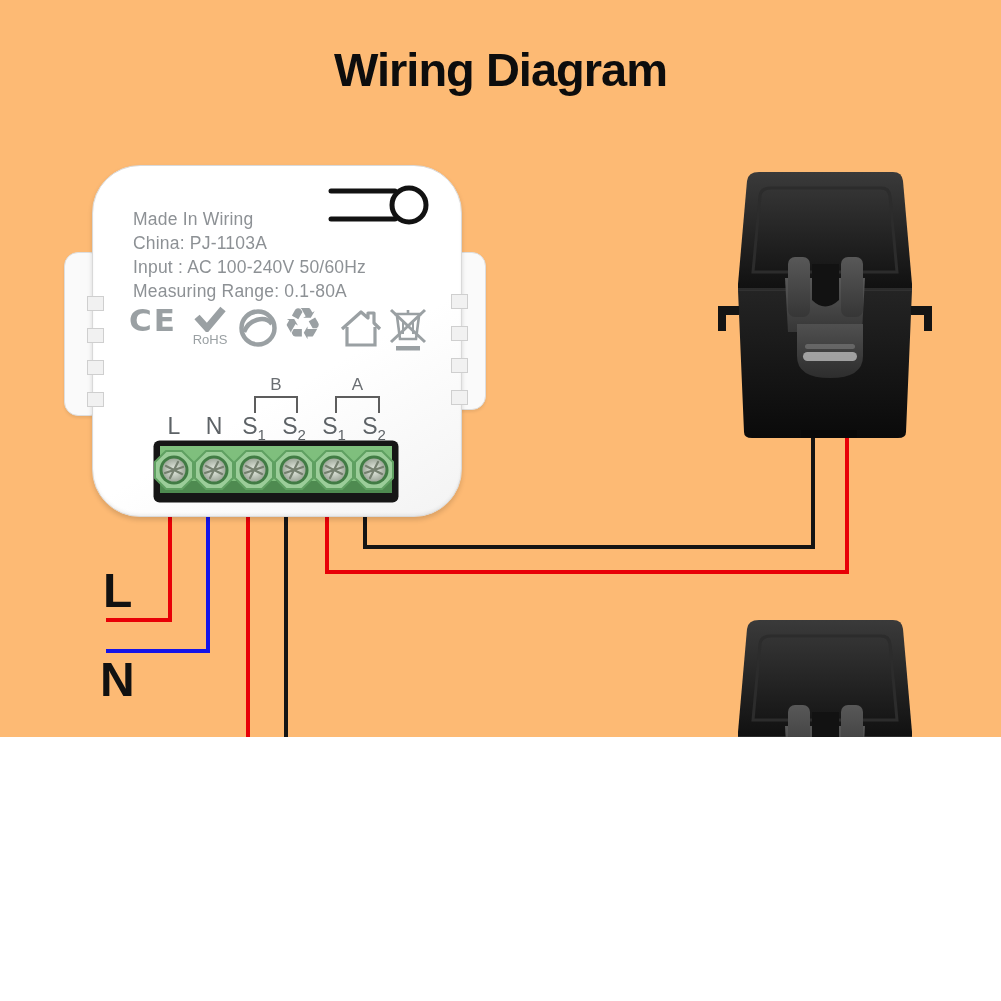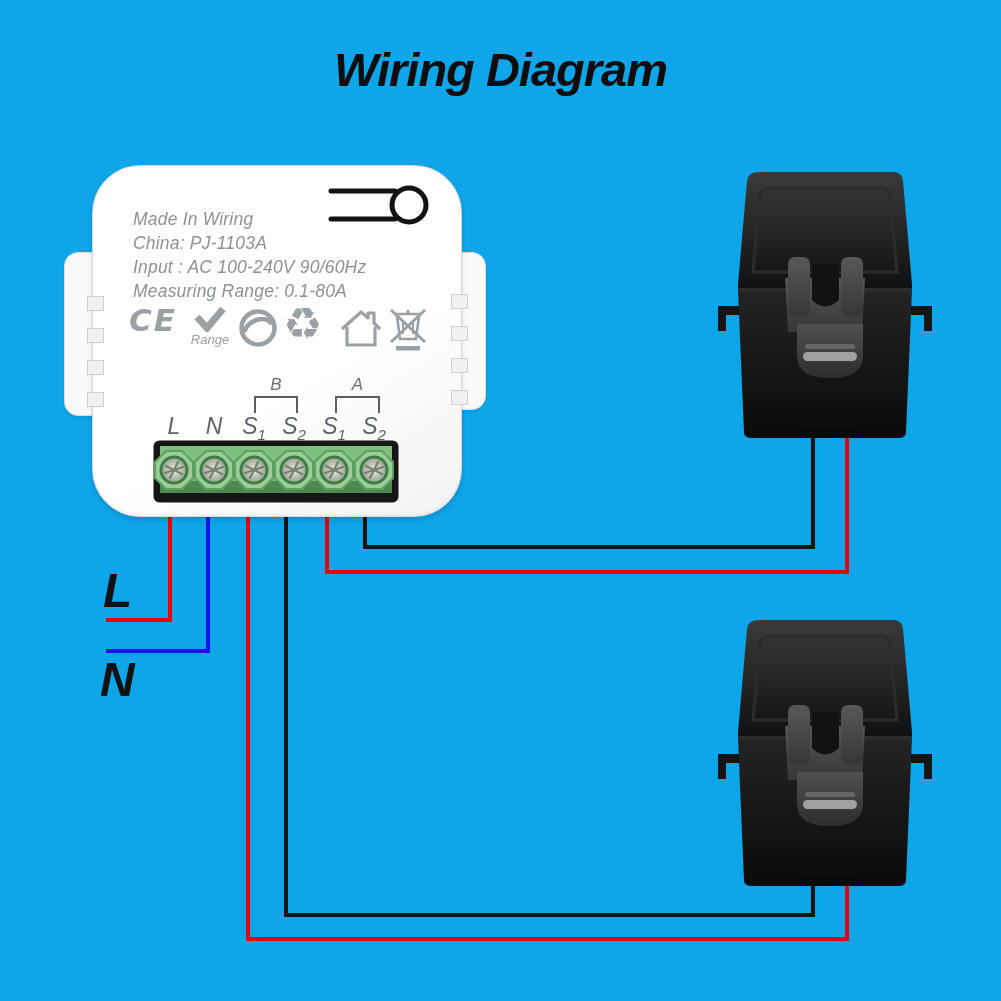--- a/index.html
+++ b/index.html
@@ -1,17 +1,17 @@
 <!DOCTYPE html>
 <html style="--wire-live: #e80006; --wire-neutral: #1414e8; --wire-black: #141414; --terminal-green: #7fbf7d; --terminal-green-dark: #4e8a50; --device-text: #8d9195; --label-dark: #5d6266; --title-black: #0d0d0d;"><head>
 <meta charset="utf-8">
 <style>
   html,body{margin:0;padding:0;background:#ffffff;}
-  #canvas{position:relative;width:1001px;height:1001px;background:#0ea5e9;overflow:hidden;
-          font-family:"Liberation Sans","DejaVu Sans",sans-serif;font-style:italic;}
+  #canvas{position:relative;width:1001px;height:737px;background:#fdba74;overflow:hidden;
+          font-family:"Liberation Sans","DejaVu Sans",sans-serif;}
 
   .title{position:absolute;left:0;right:0;top:42px;text-align:center;
          font-weight:bold;font-size:47px;letter-spacing:-1px;color:var(--title-black);z-index:1;}
 
   
   .ear{position:absolute;background:#fafafa;border:1px solid #dedede;border-radius:14px;z-index:1;
        box-shadow:0 2px 3px rgba(0,0,0,.08);}
   .ear-l{left:64px;top:252px;width:38px;height:162px;}
   .ear-r{left:446px;top:252px;width:38px;height:156px;}
   .device{position:absolute;left:92px;top:165px;width:368px;height:350px;z-index:3;
@@ -139,31 +139,31 @@
     <div class="notch" style="left:-6px;top:194px;"></div>
     <div class="notch" style="left:-6px;top:226px;"></div>
     <div class="notch" style="left:358px;top:128px;"></div>
     <div class="notch" style="left:358px;top:160px;"></div>
     <div class="notch" style="left:358px;top:192px;"></div>
     <div class="notch" style="left:358px;top:224px;"></div>
 
     <div class="info">
       <div>Made In Wiring</div>
       <div>China: PJ-1103A</div>
-      <div>Input : AC 100-240V 90/60Hz</div>
+      <div>Input : AC 100-240V 50/60Hz</div>
       <div>Measuring Range: 0.1-80A</div>
     </div>
 
     <div class="icons">
       <div class="ce">CE</div>
       <div class="rohs">
         <svg width="34" height="26" viewBox="0 0 34 26">
           <path d="M 4 11 L 14 22 L 30 3" fill="none" stroke="#9aa0a3" stroke-width="7"></path>
         </svg>
-        <span>Range</span>
+        <span>RoHS</span>
       </div>
       <svg class="icon-svg" style="left:144px;top:141px;" width="42" height="42" viewBox="0 0 42 42">
         <circle cx="21" cy="21" r="16.5" fill="none" stroke="#9aa0a3" stroke-width="4.5"></circle>
         <path d="M 7 25 C 12 12, 28 8, 35 17" fill="none" stroke="#9aa0a3" stroke-width="4.5"></path>
       </svg>
       <div class="recycle">♻</div>
       <svg class="icon-svg" style="left:246px;top:142px;" width="44" height="40" viewBox="0 0 44 40">
         <path d="M 3 21 L 22 4 L 29 10 V 5 H 35 V 15 L 41 21" fill="none" stroke="#9aa0a3" stroke-width="3.2" stroke-linejoin="round"></path>
         <path d="M 8 19 V 37 H 36 V 19" fill="none" stroke="#9aa0a3" stroke-width="3.2"></path>
       </svg>

